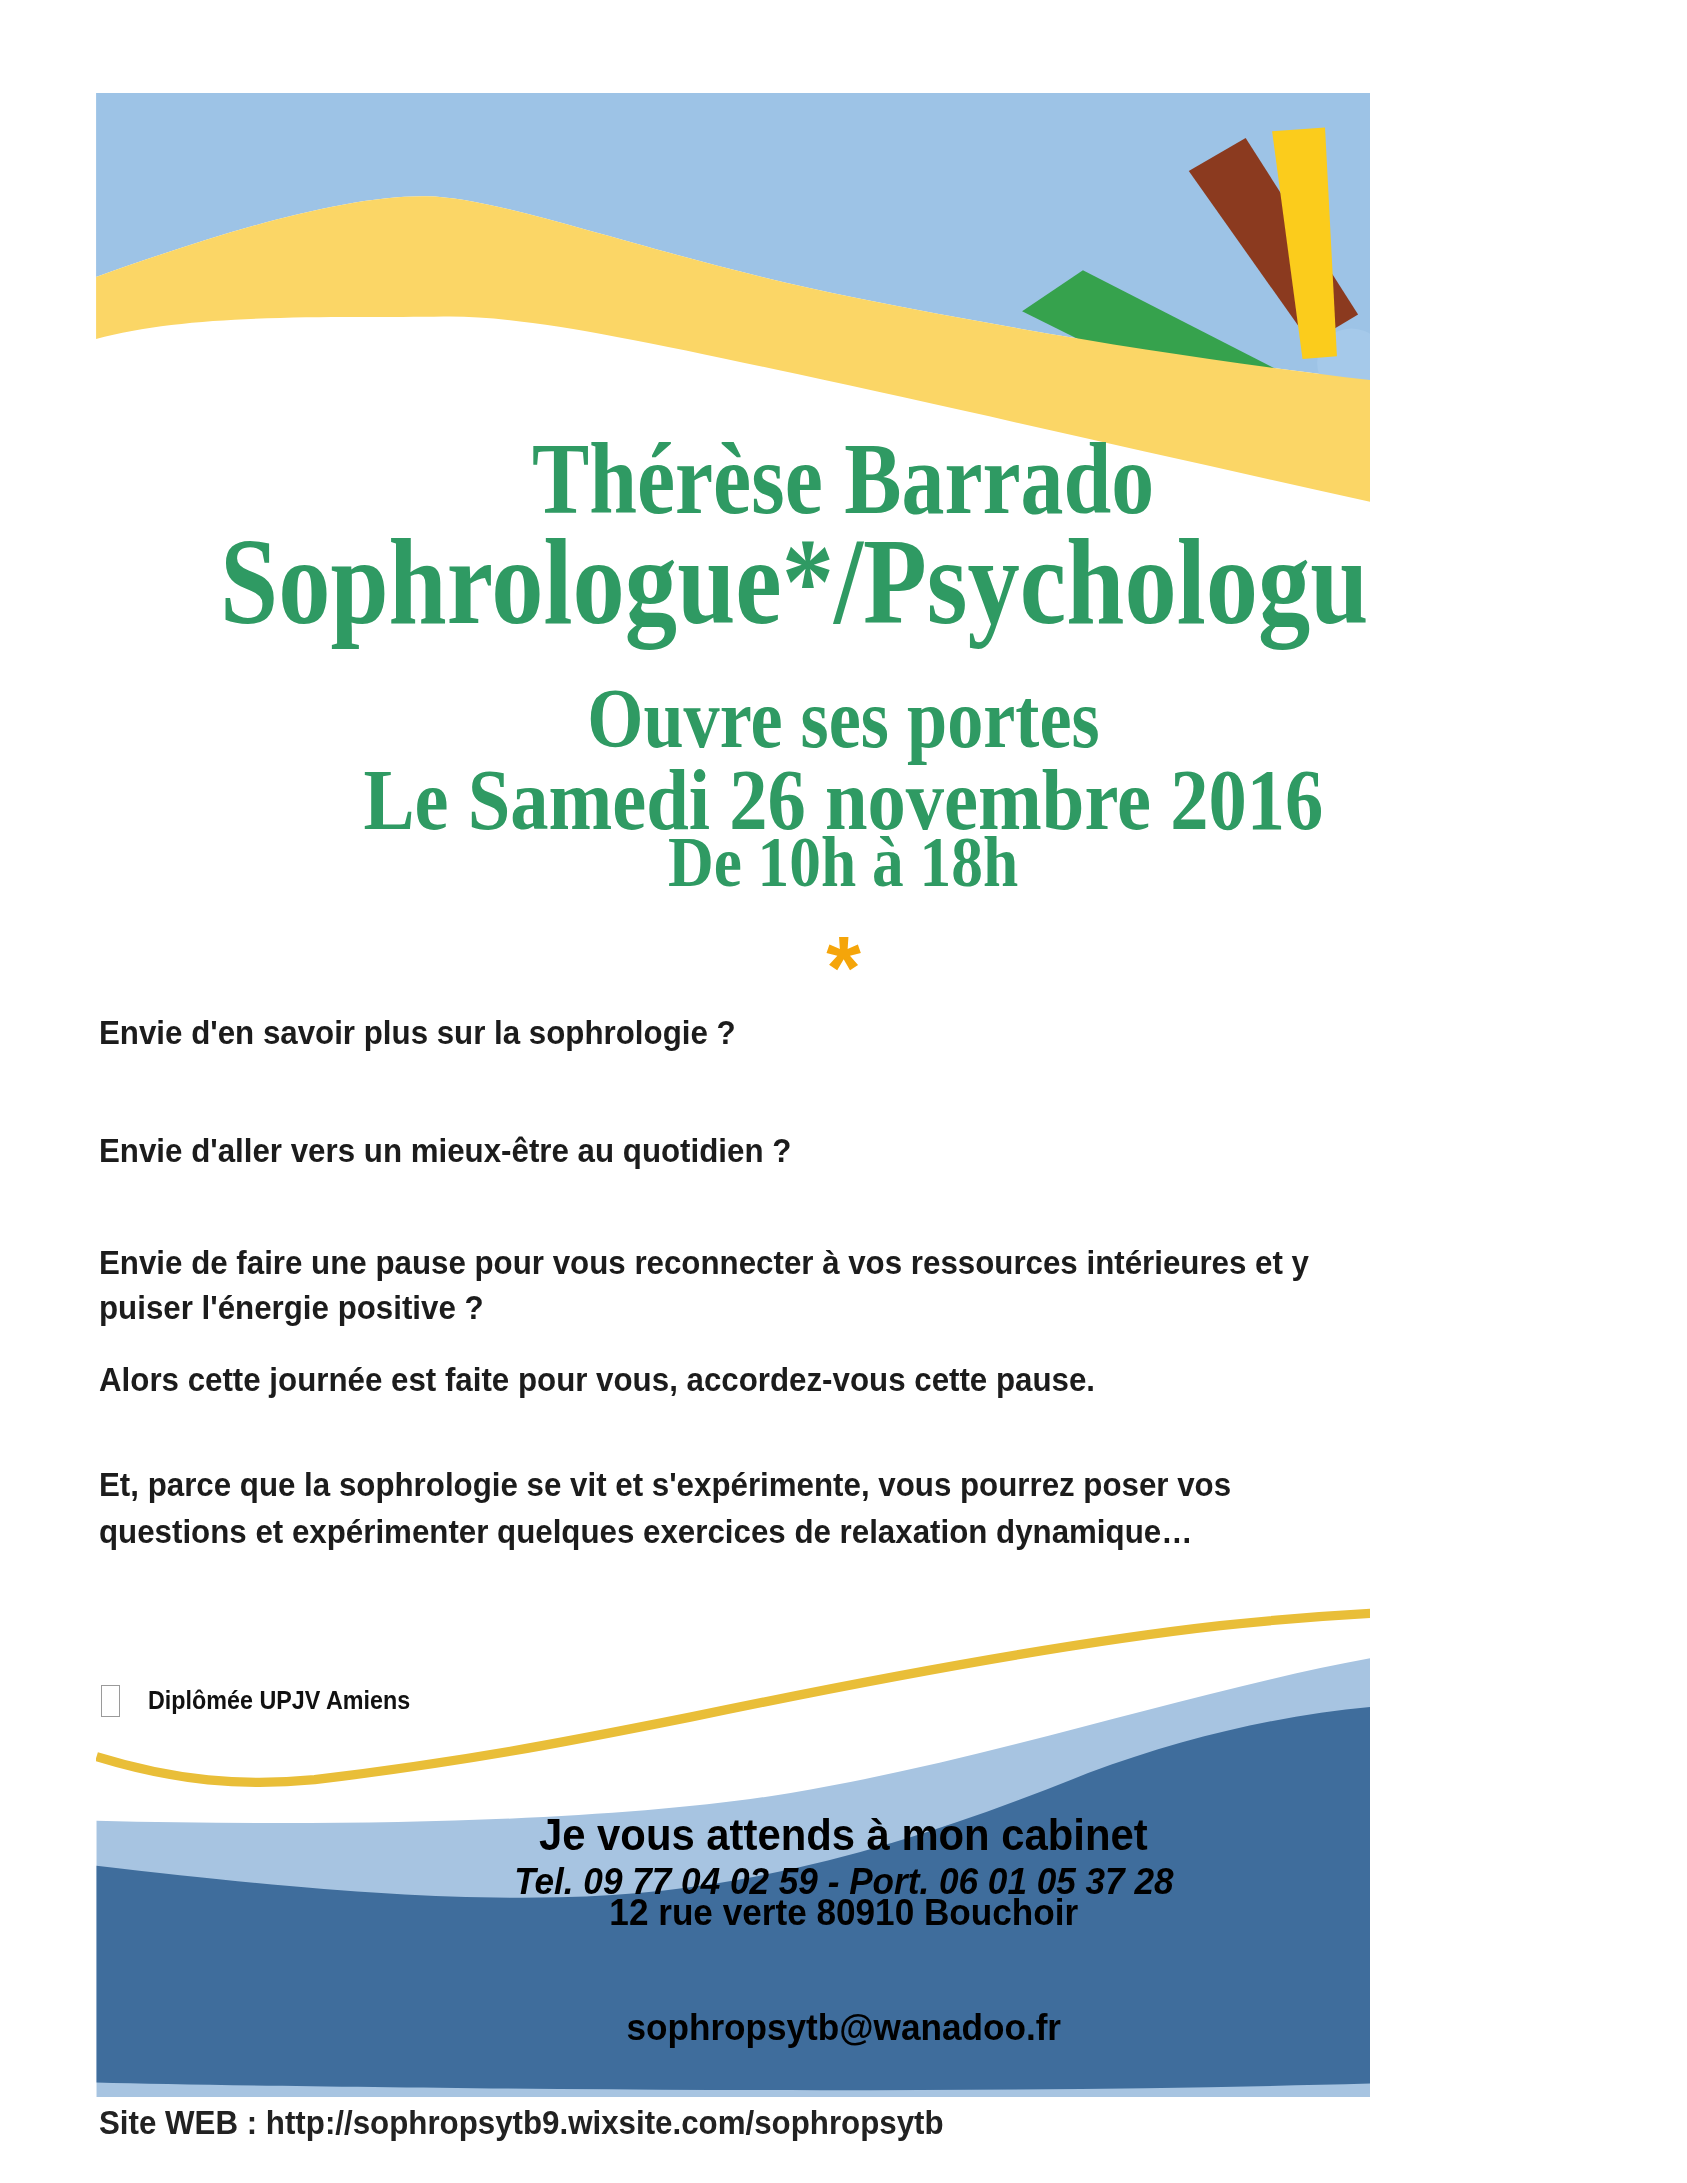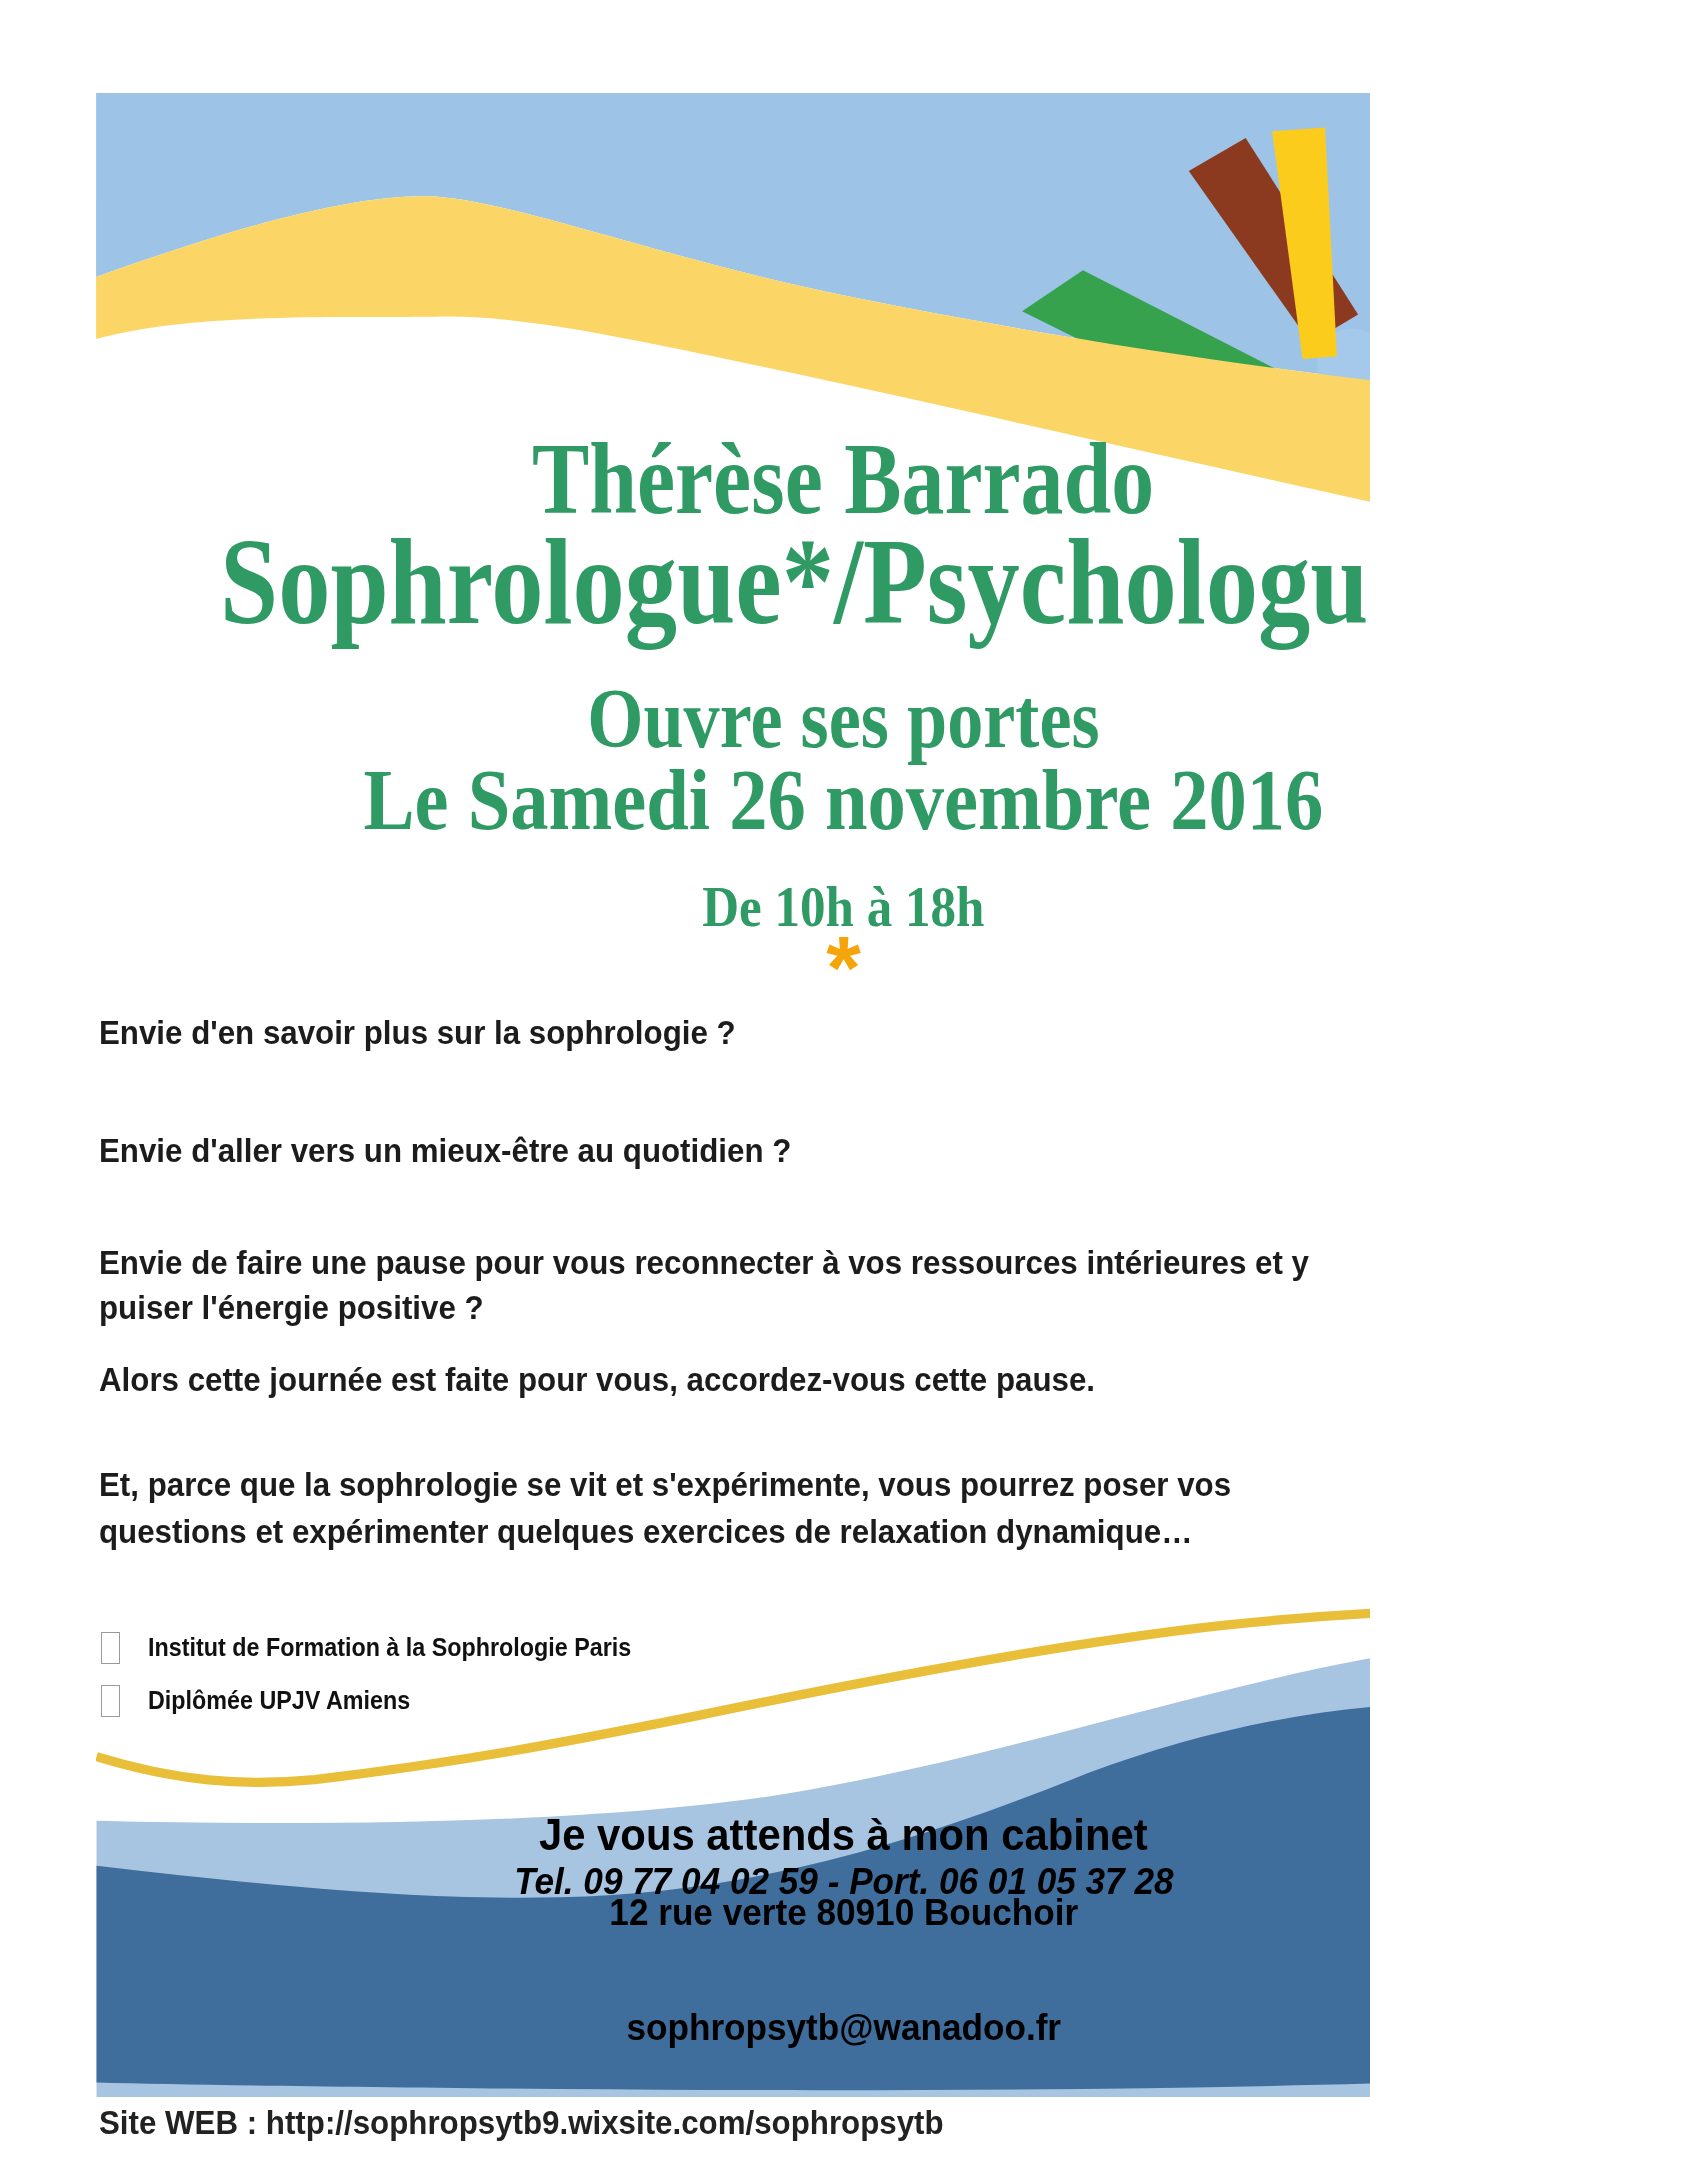--- a/index.html
+++ b/index.html
@@ -10,21 +10,21 @@
 
   
   .title-line{position:absolute;left:0;width:1687px;text-align:center;color:#2F9A63;
               font-family:"Liberation Serif",serif;font-weight:bold;line-height:1;}
   .title-line > span{display:inline-block;transform:scaleX(0.85);transform-origin:50% 50%;white-space:nowrap;}
   .t1{top:429px;font-size:101px;}
   .t2{top:520px;font-size:123px;}
   .t3{top:676px;font-size:85px;}
   .t4{top:756px;font-size:87px;}
   .t4 > span,.t5 > span{transform:scaleX(0.88);}
-  .t5{top:878px;font-size:58px;}
+  .t5{top:826px;font-size:72px;}
 
   .orange-star{position:absolute;left:0;top:923px;width:1687px;text-align:center;
                color:#F5A50A;font-size:89px;font-weight:bold;line-height:1;}
 
   
   .body-line{position:absolute;left:99px;color:#1C1C1C;font-weight:bold;font-size:34px;
              line-height:42px;white-space:nowrap;transform:scaleX(0.92);transform-origin:left center;}
 
   
   .footnote{position:absolute;left:101px;height:37px;display:flex;align-items:center;}
@@ -75,24 +75,20 @@
   <div class="orange-star">*</div>
 
   <div class="body-line" style="top:1011px;">Envie d'en savoir plus sur la sophrologie ?</div>
   <div class="body-line" style="top:1129px;">Envie d'aller vers un mieux-être au quotidien ?</div>
   <div class="body-line" style="top:1241px;">Envie de faire une pause pour vous reconnecter à vos ressources intérieures et y</div>
   <div class="body-line" style="top:1286px;">puiser l'énergie positive ?</div>
   <div class="body-line" style="top:1358px;">Alors cette journée est faite pour vous, accordez-vous cette pause.</div>
   <div class="body-line" style="top:1463px;">Et, parce que la sophrologie se vit et s'expérimente, vous pourrez poser vos</div>
   <div class="body-line" style="top:1510px;">questions et expérimenter quelques exercices de relaxation dynamique…</div>
 
-  <div class="footnote" style="top:1629px;">
-    <span class="fn-box"></span>
-    <span class="fn-label">Institut de Formation à la Sophrologie Paris</span>
-  </div>
   <div class="footnote" style="top:1682px;">
     <span class="fn-box"></span>
     <span class="fn-label">Diplômée UPJV Amiens</span>
   </div>
 
   <svg class="abs" style="left:96px;top:1588px;" width="1495" height="509" viewBox="0 0 2260 770">
     <path fill="none" stroke="#E9BE38" stroke-width="14" d="M0,255 C120,292 220,300 330,290 C560,262 700,235 900,195 C1150,143 1450,85 1700,57 C1900,35 2120,28 2260,33"></path>
     <path fill="#A7C4E1" d="M0,352 C400,362 800,352 1050,310 C1400,252 1750,122 2055,87 C2130,80 2210,88 2260,97 L2260,770 L0,770 Z"></path>
     <path fill="#3F6D9C" d="M0,420 C300,455 500,472 700,468 C1000,462 1250,380 1500,280 C1700,205 1900,172 2055,175 C2140,177 2215,192 2260,207
              L2260,737 C1800,760 1200,762 700,758 C400,755 150,752 0,748 Z"></path>

